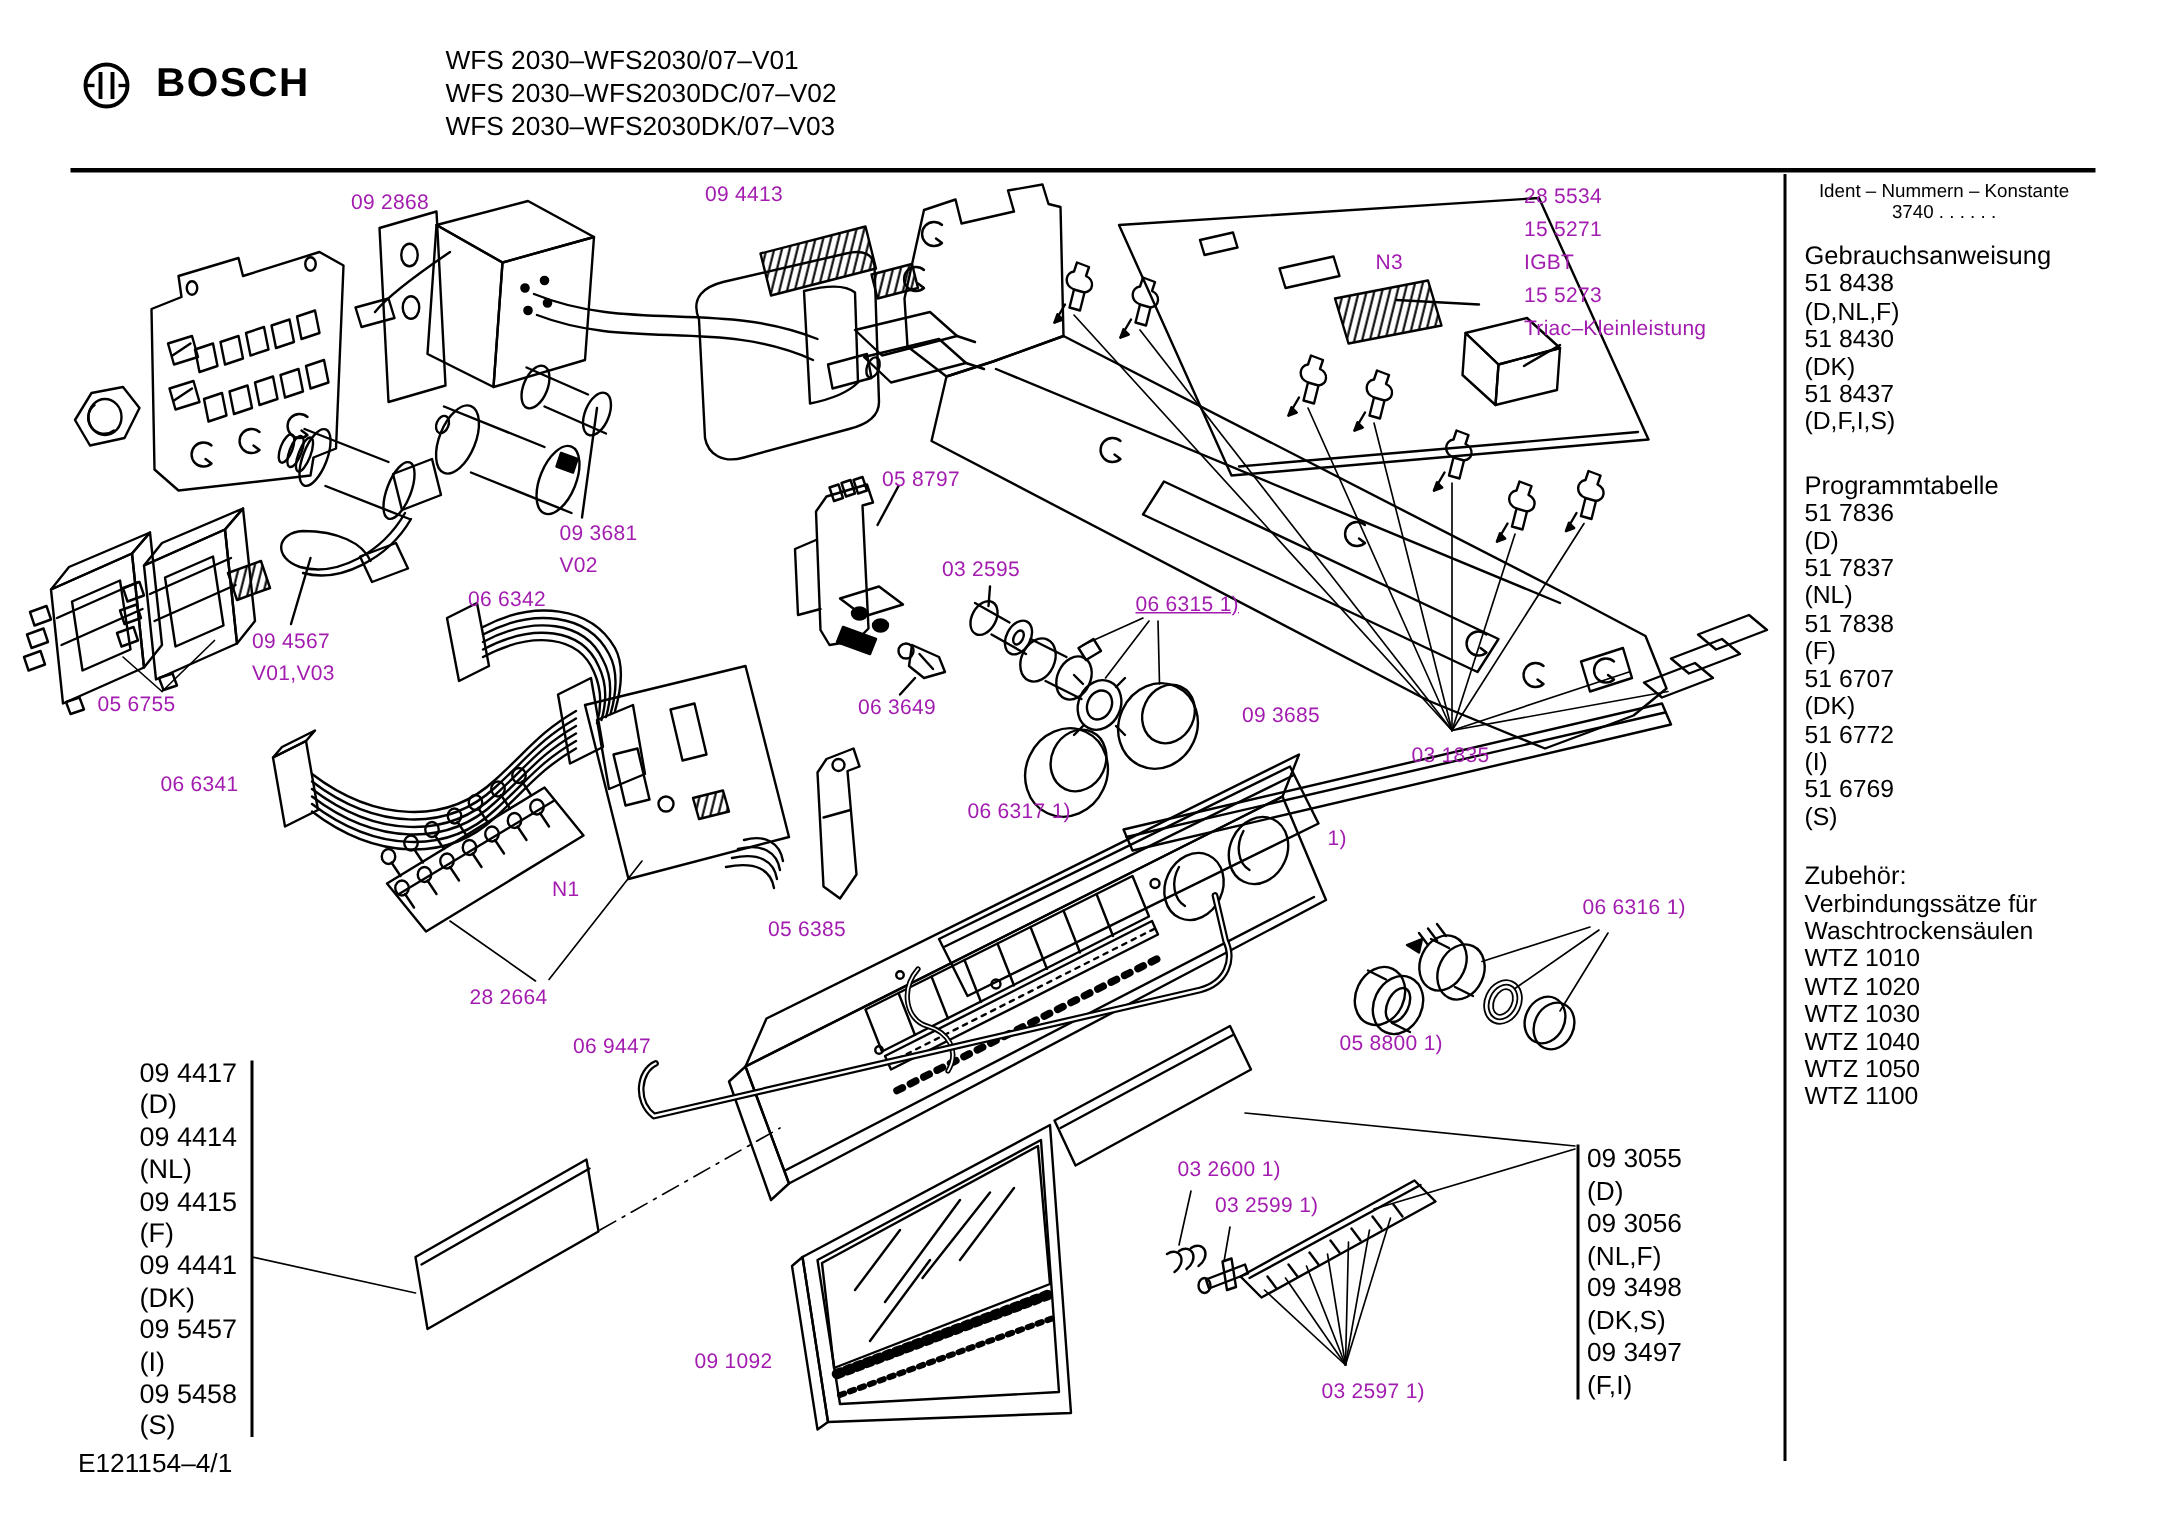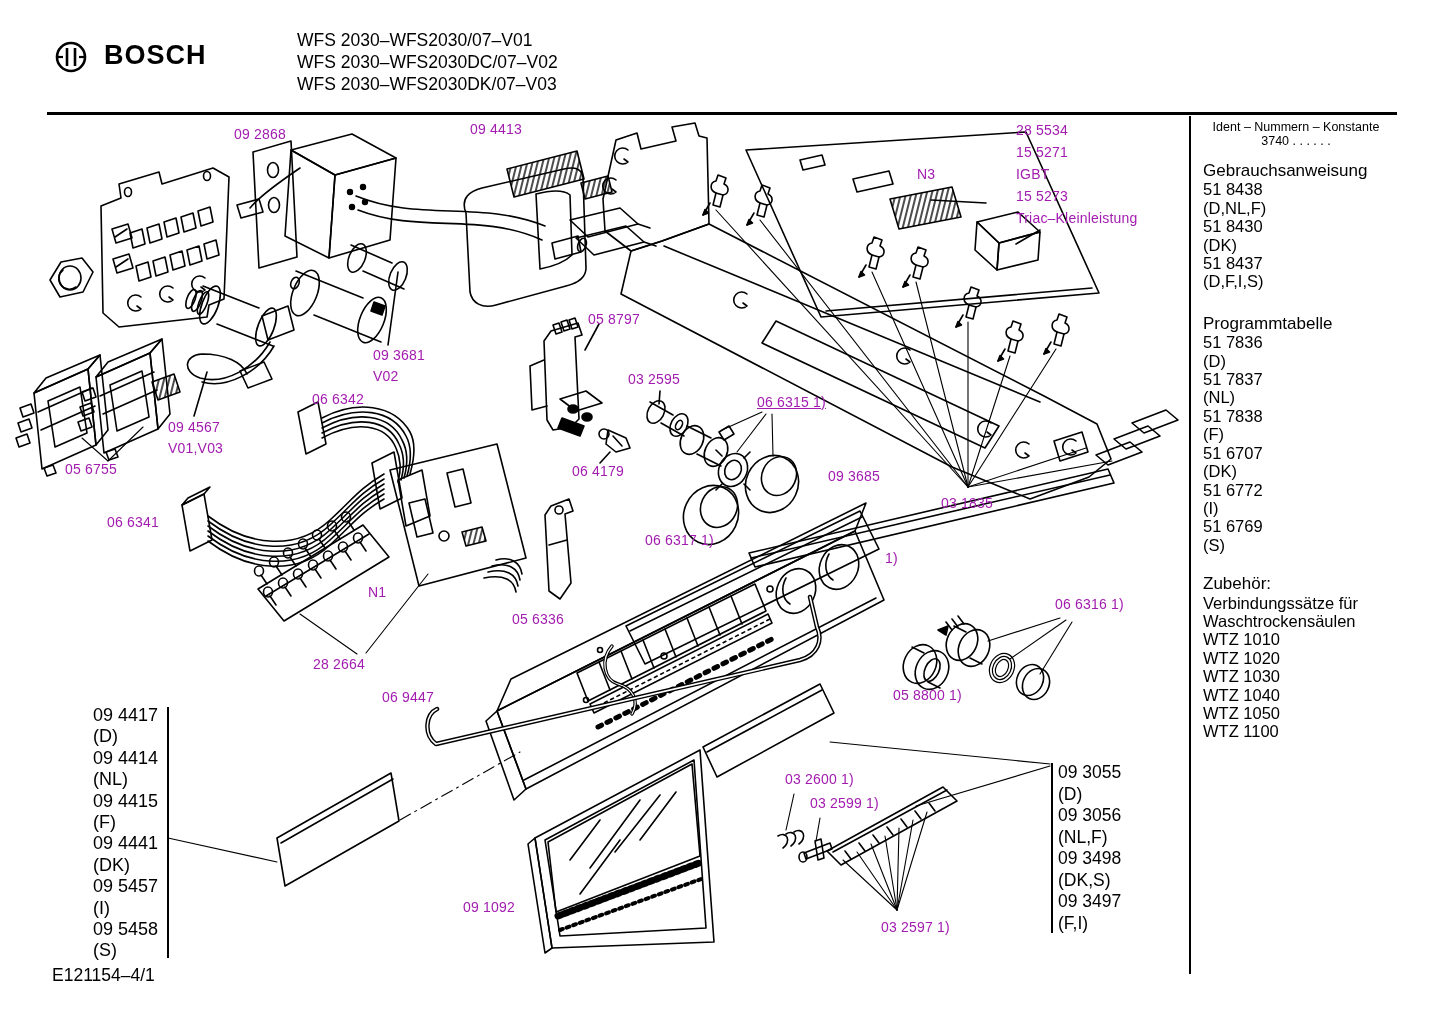--- a/index.html
+++ b/index.html
@@ -551,32 +551,32 @@
   <span class="lbl" style="left:1016px;top:122px;">28 5534</span>
   <span class="lbl" style="left:1016px;top:144px;">15 5271</span>
   <span class="lbl" style="left:1016px;top:166px;">IGBT</span>
   <span class="lbl" style="left:1016px;top:188px;">15 5273</span>
   <span class="lbl" style="left:1016px;top:210px;">Triac–Kleinleistung</span>
   <span class="lbl" style="left:917px;top:166px;">N3</span>
   <span class="lbl" style="left:588px;top:311px;">05 8797</span>
   <span class="lbl" style="left:628px;top:371px;">03 2595</span>
   <span class="lbl" style="left:757px;top:394px;text-decoration:underline;">06 6315 1)</span>
   <span class="lbl" style="left:828px;top:444px;margin-top:24px;">09 3685</span>
-  <span class="lbl" style="left:572px;top:463px;">06 4179</span>
+  <span class="lbl" style="left:572px;top:463px;">06 3649</span>
   <span class="lbl" style="left:373px;top:347px;">09 3681</span>
   <span class="lbl" style="left:373px;top:368px;">V02</span>
   <span class="lbl" style="left:312px;top:391px;">06 6342</span>
   <span class="lbl" style="left:168px;top:419px;">09 4567</span>
   <span class="lbl" style="left:168px;top:440px;">V01,V03</span>
   <span class="lbl" style="left:65px;top:461px;">05 6755</span>
   <span class="lbl" style="left:107px;top:514px;">06 6341</span>
   <span class="lbl" style="left:368px;top:584px;">N1</span>
   <span class="lbl" style="left:313px;top:656px;">28 2664</span>
   <span class="lbl" style="left:645px;top:532px;">06 6317 1)</span>
-  <span class="lbl" style="left:512px;top:611px;">05 6336</span>
+  <span class="lbl" style="left:512px;top:611px;">05 6385</span>
   <span class="lbl" style="left:941px;top:495px;">03 1835</span>
   <span class="lbl" style="left:1055px;top:596px;">06 6316 1)</span>
   <span class="lbl" style="left:893px;top:687px;">05 8800 1)</span>
   <span class="lbl" style="left:382px;top:689px;">06 9447</span>
   <span class="lbl" style="left:885px;top:550px;">1)</span>
   <span class="lbl" style="left:463px;top:899px;">09 1092</span>
   <span class="lbl" style="left:785px;top:771px;">03 2600 1)</span>
   <span class="lbl" style="left:810px;top:795px;">03 2599 1)</span>
   <span class="lbl" style="left:881px;top:919px;">03 2597 1)</span>
 

